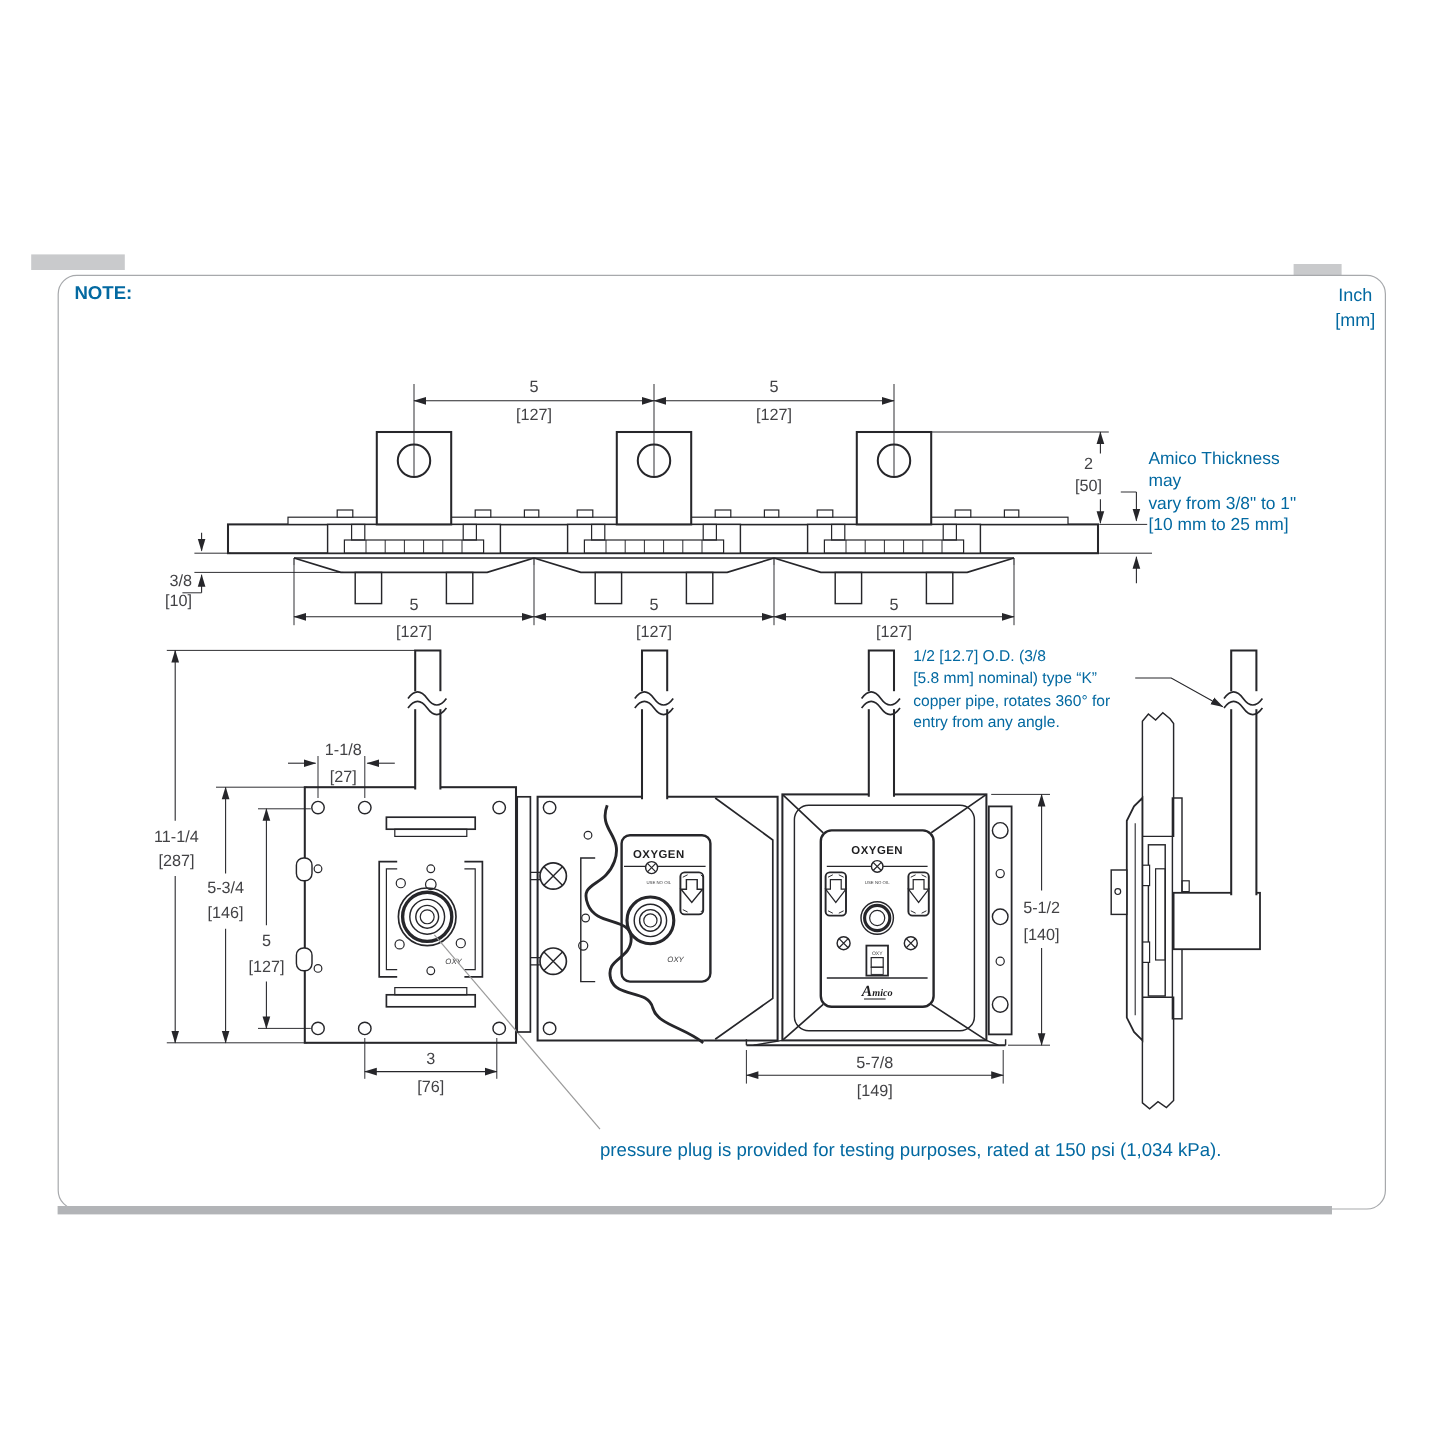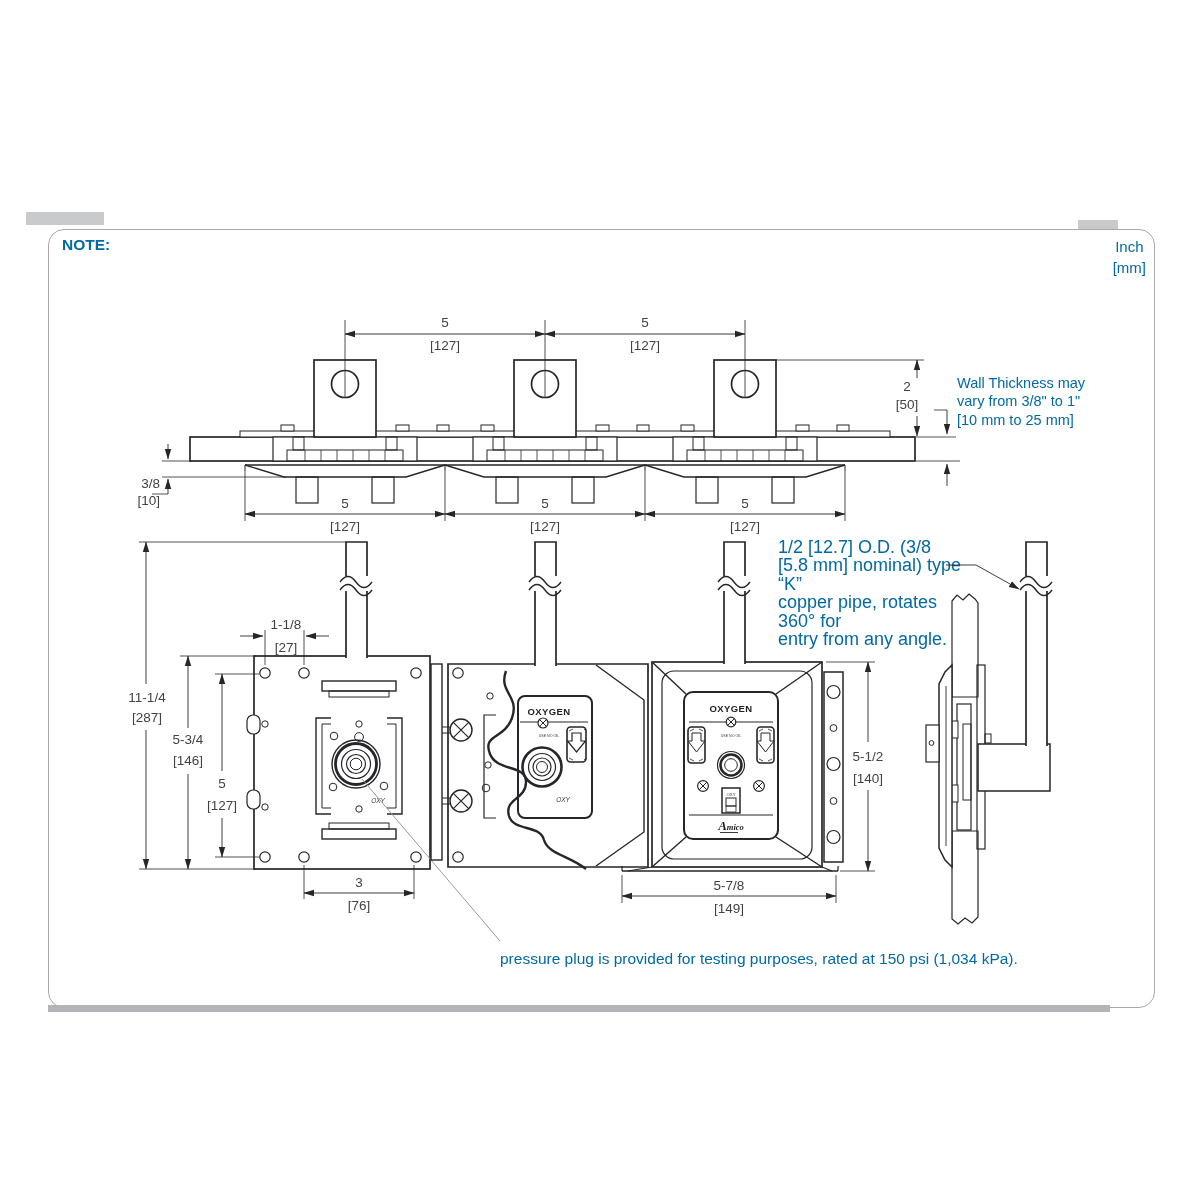--- a/index.html
+++ b/index.html
@@ -7,21 +7,21 @@
          font-family:"Liberation Sans",sans-serif;color:#0369a1;margin-top:24px;}
   .frag{position:absolute;background:#c9cacc;}
   .frag1{left:26px;top:188px;width:78px;height:13px;}
   .frag2{left:1078px;top:196px;width:40px;height:10px;}
   .panel-border{position:absolute;left:48px;top:205px;width:1105px;height:777px;
     border:1.6px solid #a7a9ac;border-radius:16px;}
   .bottom-band{position:absolute;left:48px;top:981px;width:1062px;height:7px;background:#b2b4b7;}
   .hnote{position:absolute;left:62px;top:208px;font-size:15.5px;line-height:25px;}
   .hnote .t{font-weight:bold;}
   .units{position:absolute;right:54px;top:212px;text-align:center;font-size:15px;line-height:21px;}
-  .pipenote{position:absolute;left:778px;top:514px;width:200px;font-size:18px;line-height:18.4px;}
+  .pipenote{position:absolute;left:761px;top:514px;width:200px;font-size:13px;line-height:18.4px;}
   .wallnote{position:absolute;left:957px;top:350px;width:140px;font-size:14.5px;line-height:18.4px;}
   .footnote{position:absolute;left:500px;top:922px;width:620px;font-size:15.5px;line-height:25px;}
   .footnote .t{font-weight:bold;}
   .footnote sup{font-size:10px;font-weight:bold;}
   svg{position:absolute;left:0;top:0;}
   .ln{stroke:#26262a;fill:none;}
   .wf{fill:#ffffff;}
   .w17{stroke-width:1.7}.w14{stroke-width:1.4}.w12{stroke-width:1.2}.w10{stroke-width:1}.w08{stroke-width:0.8}
   .ext{stroke:#26262a;stroke-width:0.8;fill:none;}
   .dimB{stroke:#26262a;stroke-width:0.9;fill:none;marker-start:url(#as);marker-end:url(#ae);}
@@ -56,21 +56,21 @@
   </div>
 
   <div class="pipenote">
     <div>1/2 [12.7] O.D. (3/8</div>
     <div>[5.8 mm] nominal) type “K”</div>
     <div>copper pipe, rotates 360° for</div>
     <div>entry from any angle.</div>
   </div>
 
   <div class="wallnote">
-    <div>Wall Thickness may</div>
+    <div>Amico Thickness may</div>
     <div>vary from 3/8" to 1"</div>
     <div>[10 mm to 25 mm]</div>
   </div>
 
   <div class="footnote">
     <div>pressure plug is provided for testing purposes, rated at 150 psi (1,034 kPa).</div>
   </div>
 
   <svg width="1200" height="1200" viewBox="0 0 1200 1200">
     <defs>

